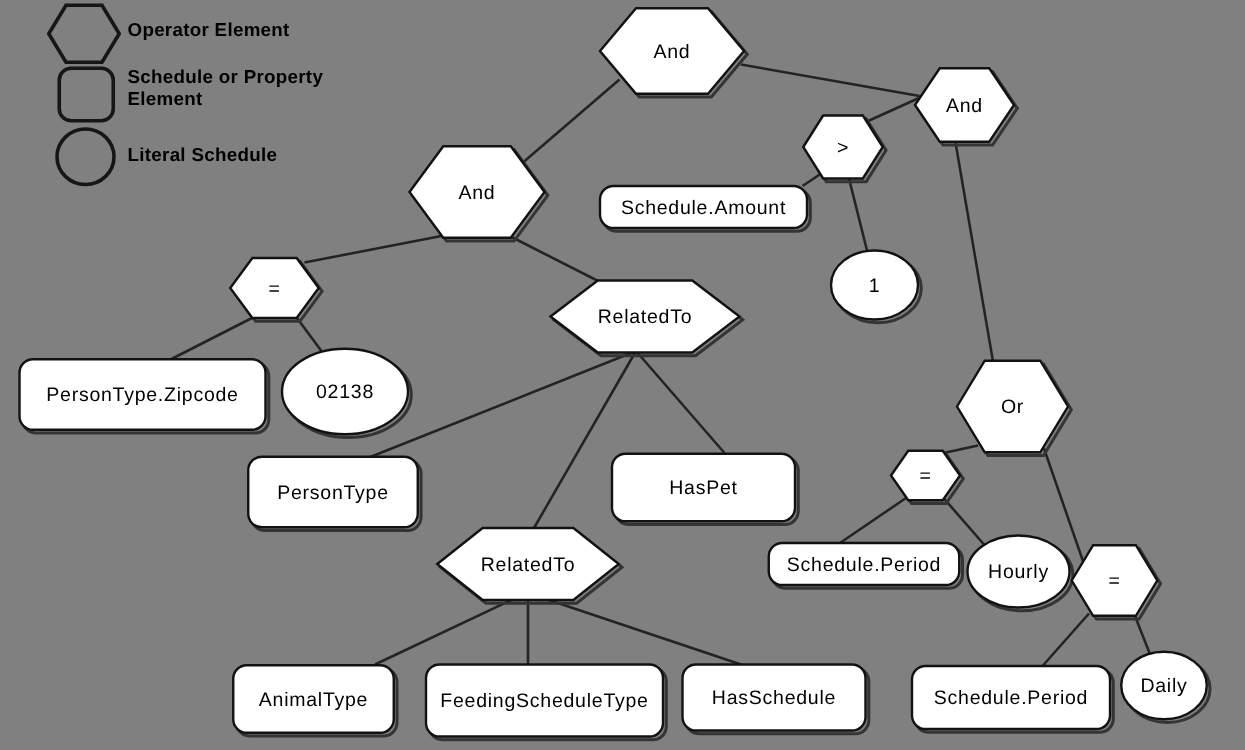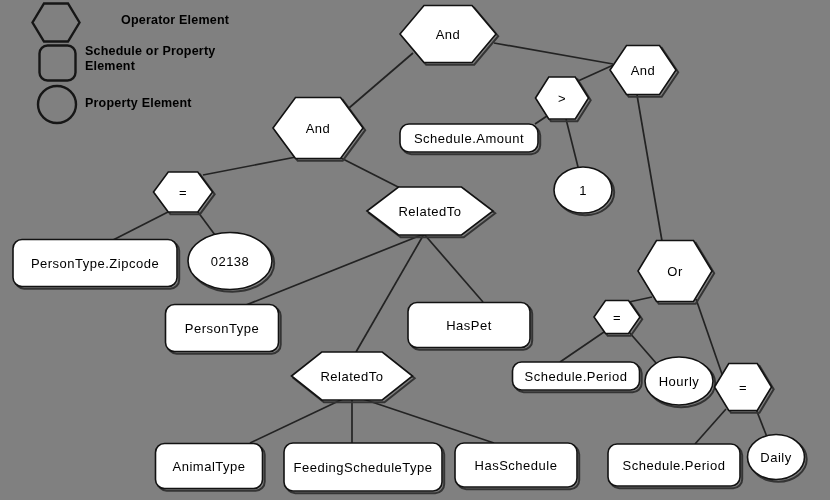--- a/index.html
+++ b/index.html
@@ -168,31 +168,31 @@
         <text x="776" y="461.5" class="node-label">Daily</text>
       </g>
     </svg>
 
   <div class="legend">
 
     <div class="legend-item">
       <svg class="lg-icon" style="left:31px;top:2px;" width="50" height="41" viewBox="0 0 50 41">
         <polygon class="lg-shape" points="13,1.5 37,1.5 48.5,20.5 37,39.5 13,39.5 1.5,20.5"></polygon>
       </svg>
-      <span class="lg-label" style="top:13px;width:170px;margin-left:36px;">Operator Element</span>
+      <span class="lg-label" style="top:13px;width:170px;">Operator Element</span>
     </div>
 
     <div class="legend-item">
       <svg class="lg-icon" style="left:38px;top:44px;" width="40" height="39" viewBox="0 0 40 39">
         <rect class="lg-shape" x="1.5" y="1.5" width="36" height="35" rx="8"></rect>
       </svg>
       <span class="lg-label" style="top:44px;width:150px;">Schedule or Property Element</span>
     </div>
 
     <div class="legend-item">
       <svg class="lg-icon" style="left:36px;top:84px;" width="42" height="41" viewBox="0 0 42 41">
         <ellipse class="lg-shape" cx="21" cy="20.5" rx="19" ry="18.5"></ellipse>
       </svg>
-      <span class="lg-label" style="top:96px;width:170px;">Property Element</span>
+      <span class="lg-label" style="top:96px;width:170px;">Literal Schedule</span>
     </div>
 
   </div>
 </div>
 
 </body></html>

